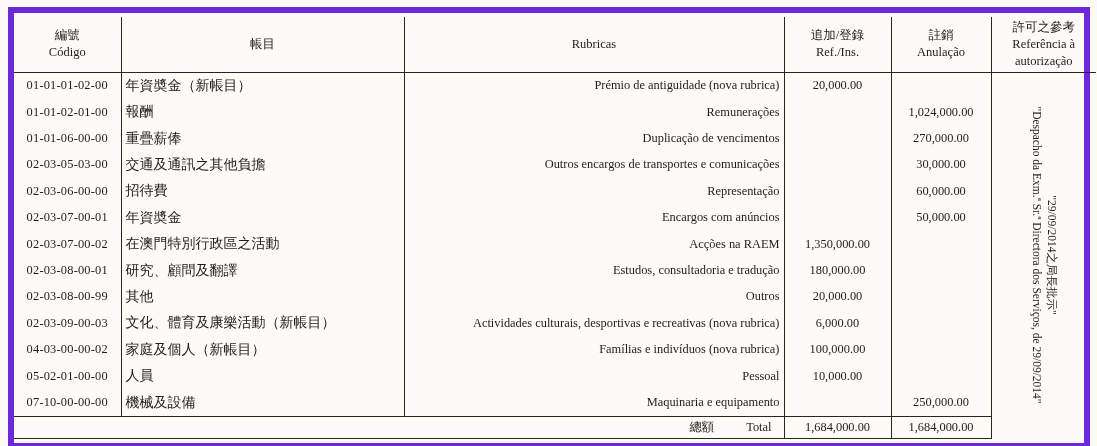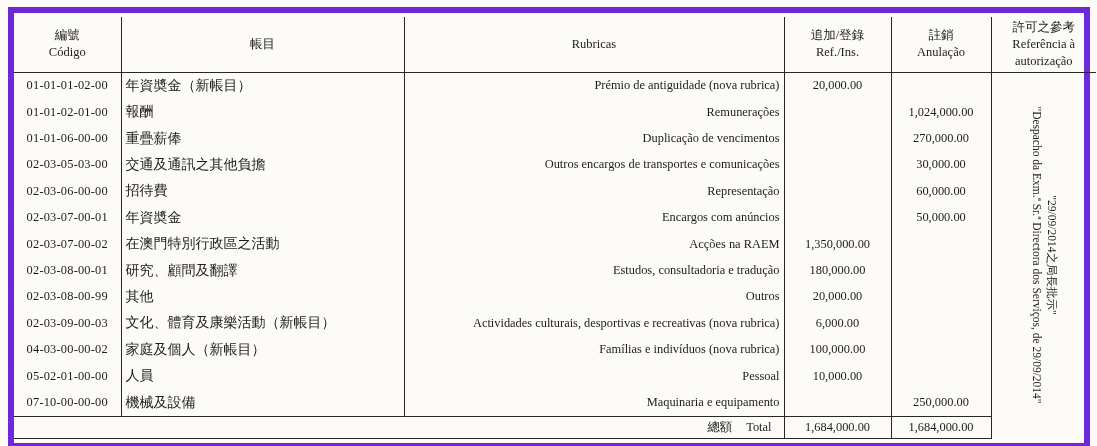--- a/index.html
+++ b/index.html
@@ -56,21 +56,21 @@
   .td-pt   { text-align: right; }
   .td-amt  { text-align: center; }
 
   tr.total-row td {
     border-top: 1.6px solid #2a2720;
     border-bottom: 1.6px solid #2a2720;
     height: 21px;
     font-size: 12.4px;
   }
   .td-total-label { text-align: right; padding-right: 12px; white-space: nowrap; }
-  .td-total-label .zh { margin-right: 14px; }
+  .td-total-label .zh { margin-right: 32px; }
 
   .td-auth {
     position: relative;
     border-left: 1.5px solid #2a2720;
     padding: 0;
   }
   .rot {
     position: absolute;
     left: 50%;
     top: 50%;

